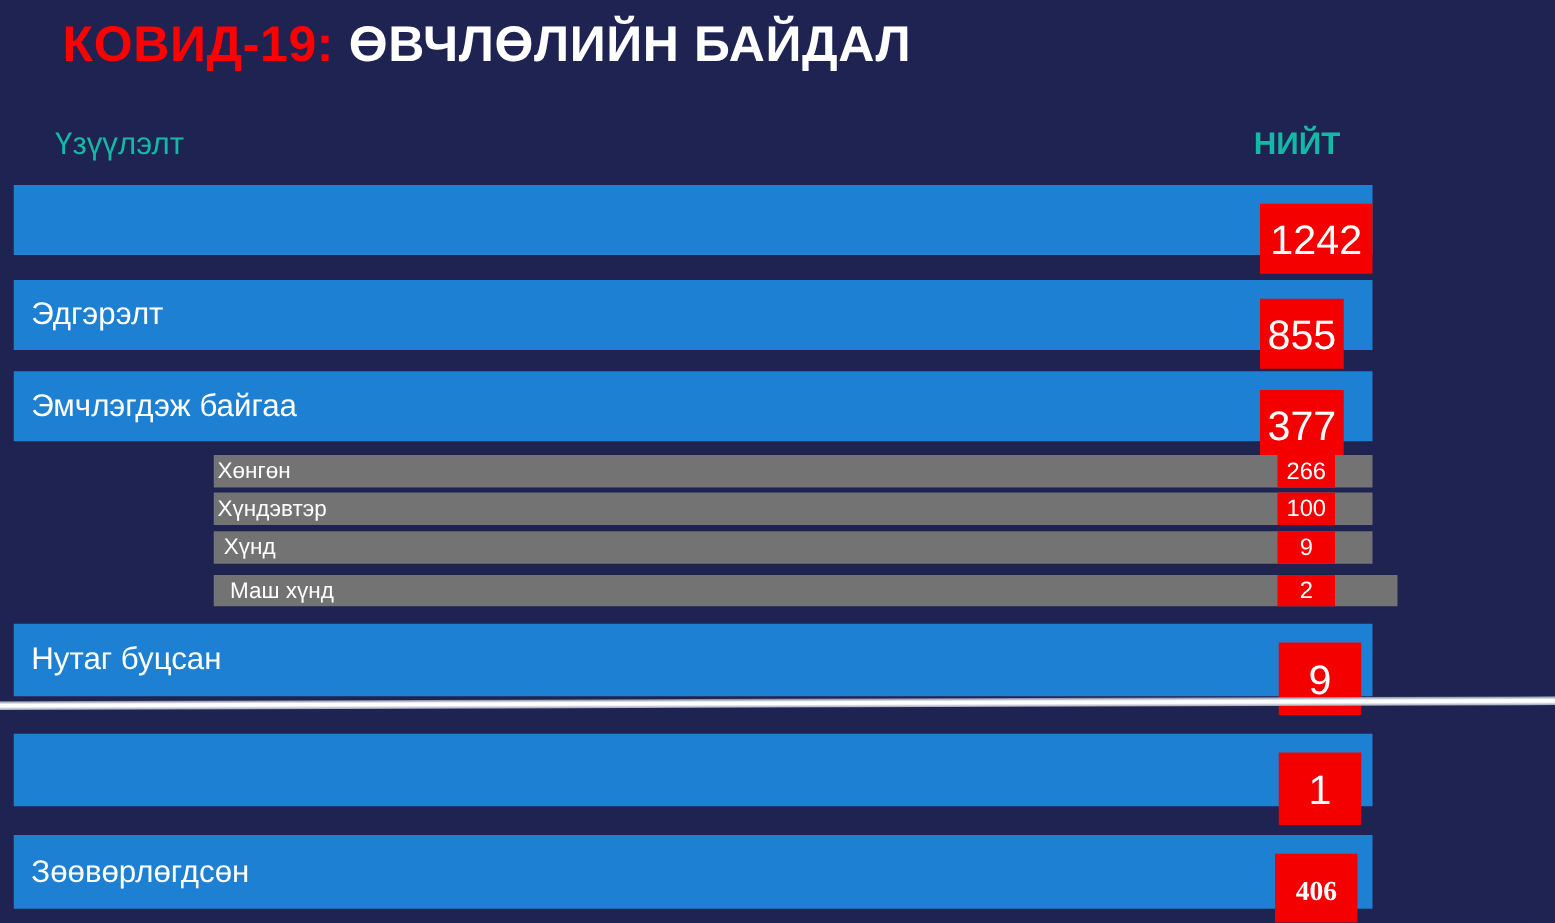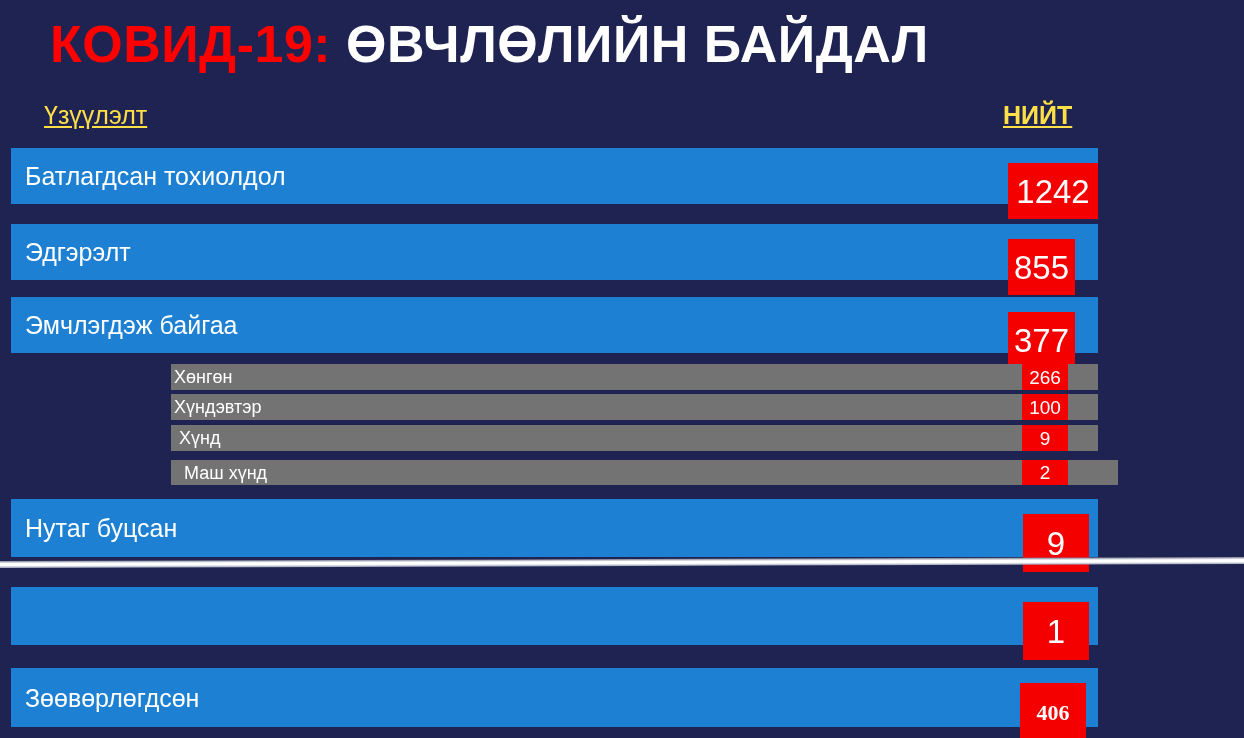--- a/index.html
+++ b/index.html
@@ -13,35 +13,34 @@
     font-family: "Liberation Sans", sans-serif;
     overflow: hidden;
     position: relative;
   }
 
   
   #title {
     position: absolute;
     left: 50px;
     top: 14px;
-    font-size: 52px;
+    font-size: 40px;
     font-weight: bold;
     letter-spacing: 0.5px;
     white-space: nowrap;
   }
   #title .accent { color: #ff0000; }
   #title .rest   { color: #ffffff; }
 
   
   .col-head {
     position: absolute;
-    color: #fde047;
+    color: #14b8a6;
     font-size: 25px;
     white-space: nowrap;
-    text-decoration: underline;
   }
   #head-metric { left: 44px;  top: 101px; font-weight: normal; }
   #head-total  { left: 1003px; top: 101px; font-weight: bold; }
 
   
   .row {
     position: absolute;
     left: 11px;
     width: 1087px;
     background: #1e80d2;
@@ -113,21 +112,20 @@
 <body>
 
 <div id="title">
   <span class="accent">КОВИД-19:</span><span class="rest"> ӨВЧЛӨЛИЙН БАЙДАЛ</span>
 </div>
 
 <div class="col-head" id="head-metric">Үзүүлэлт</div>
 <div class="col-head" id="head-total">НИЙТ</div>
 
 <div class="row" style="top:148px;height:56px;">
-  <span class="label">Батлагдсан тохиолдол</span>
   <span class="valbox" style="left:997px;width:90px;">1242</span>
 </div>
 
 <div class="row" style="top:224px;height:56px;">
   <span class="label">Эдгэрэлт</span>
   <span class="valbox" style="left:997px;width:67px;">855</span>
 </div>
 
 <div class="row" style="top:297px;height:56px;">
   <span class="label">Эмчлэгдэж байгаа</span>

